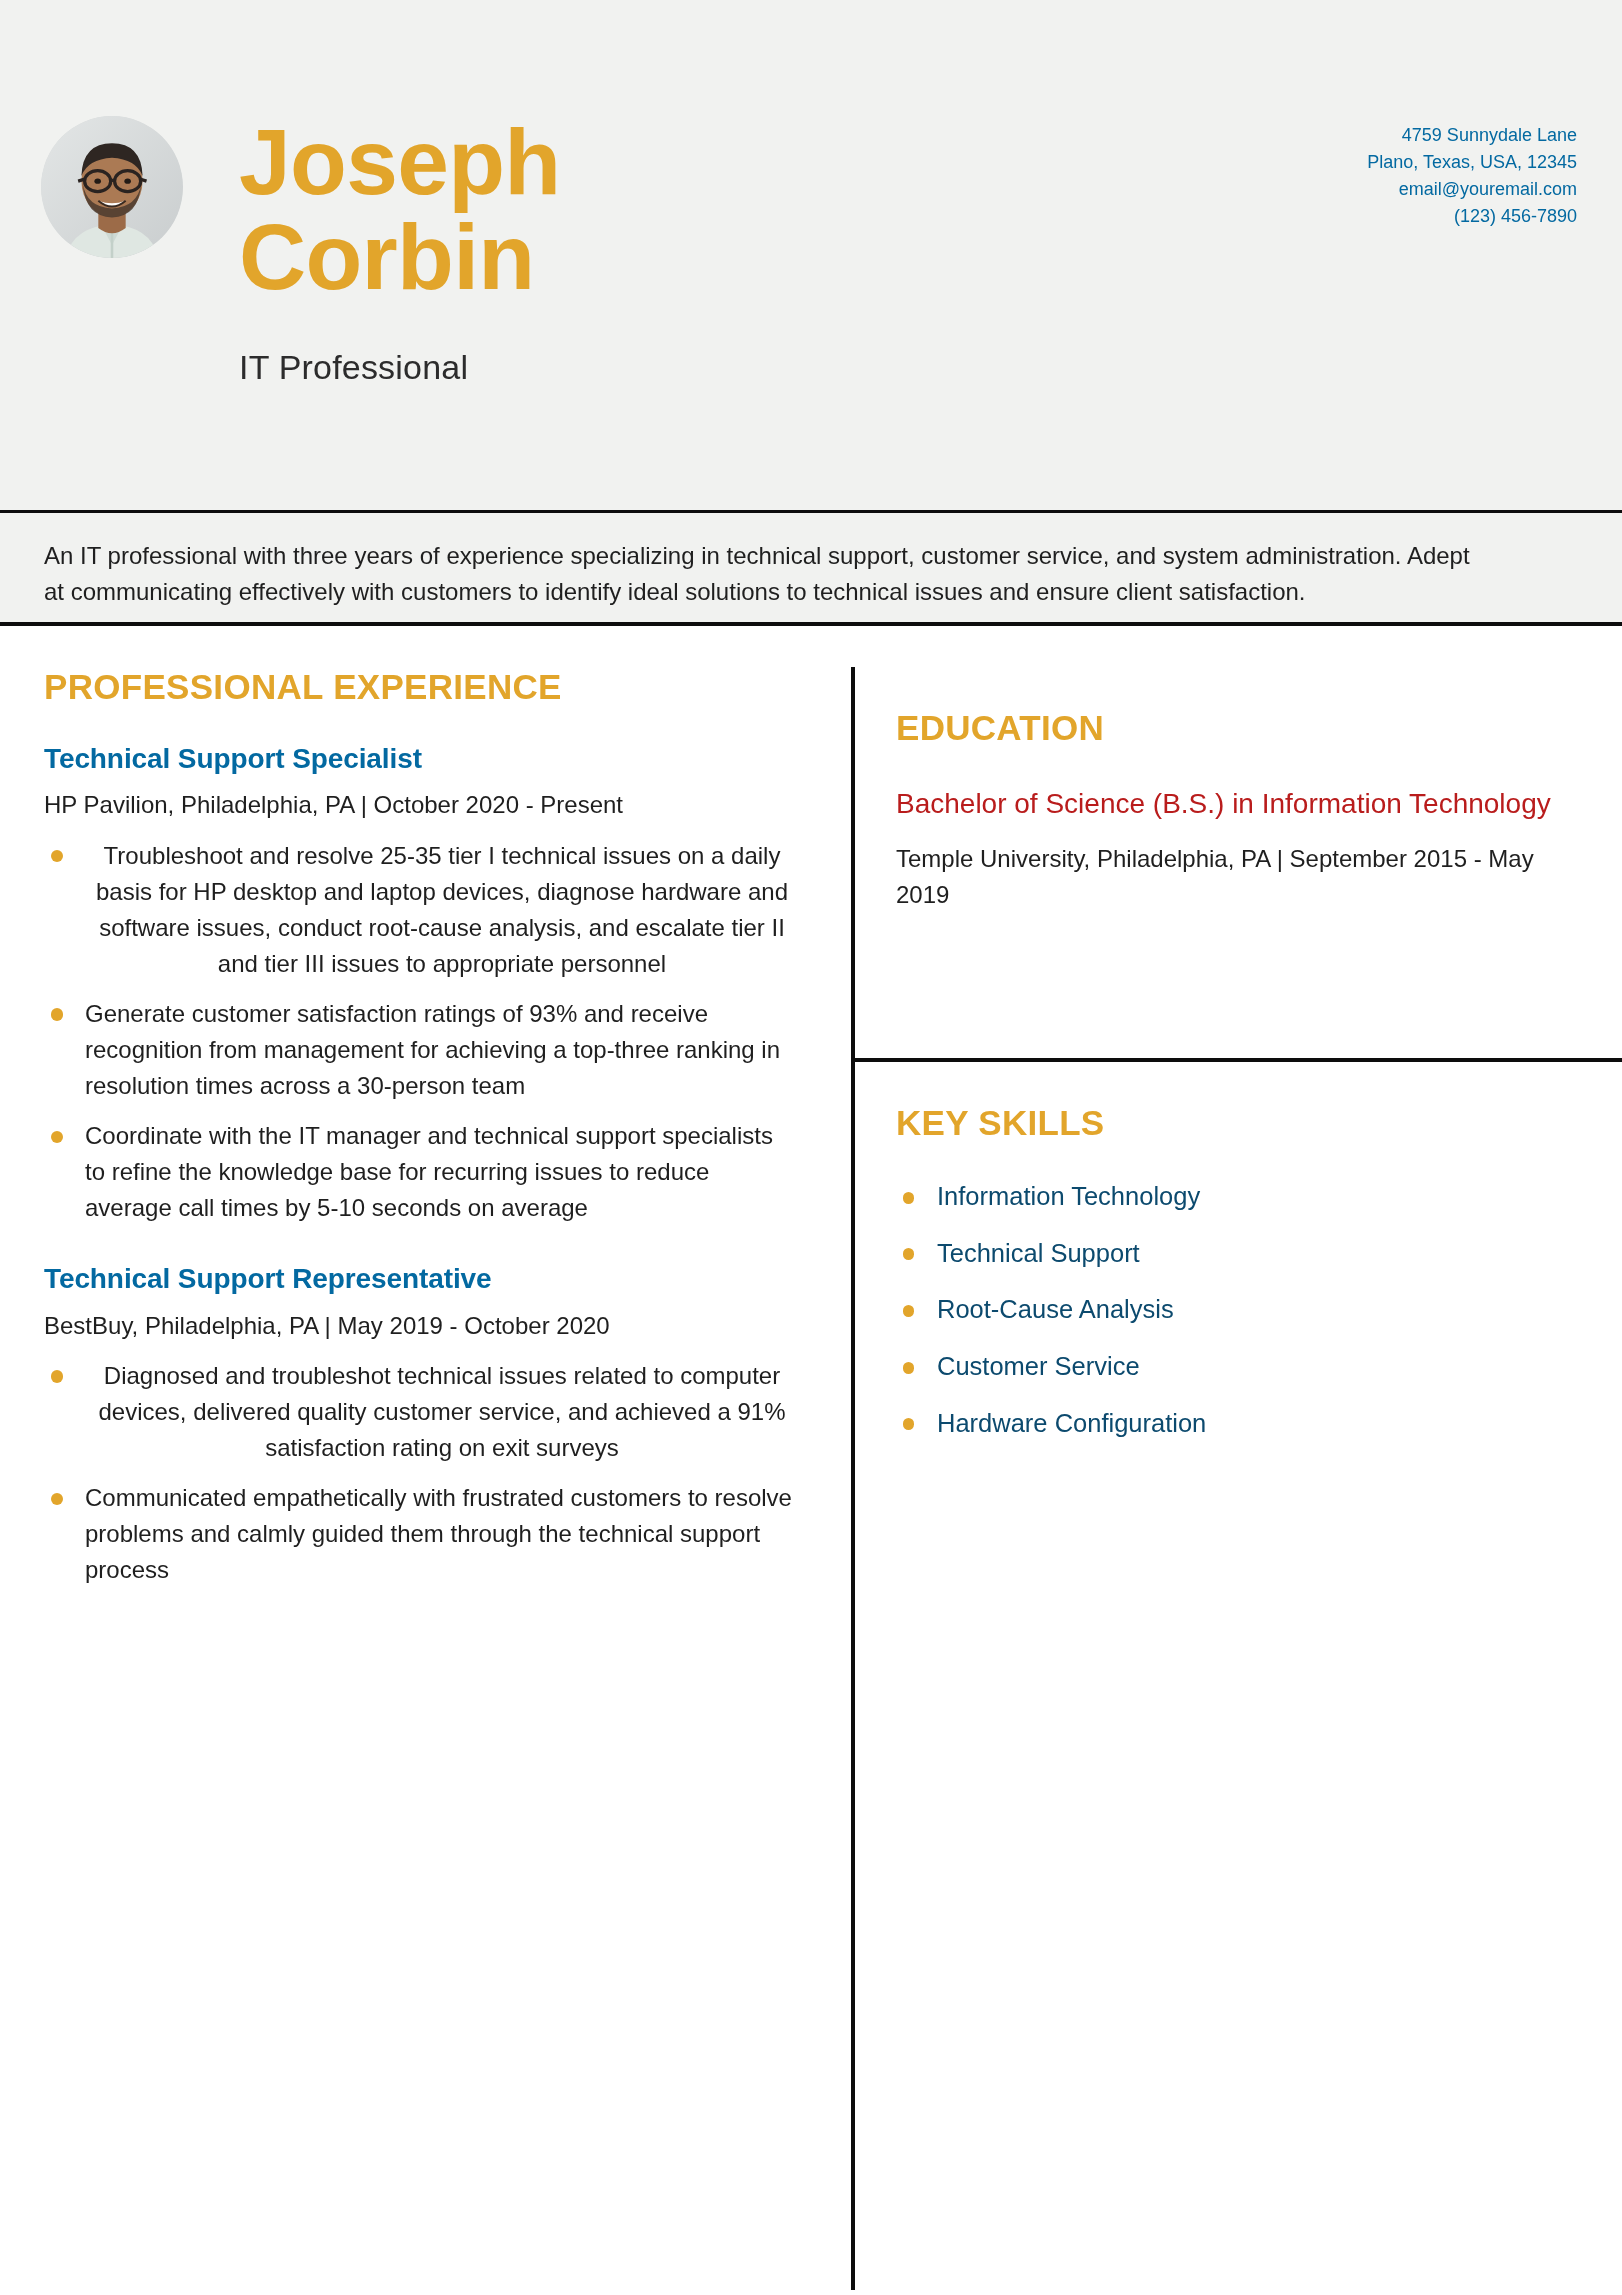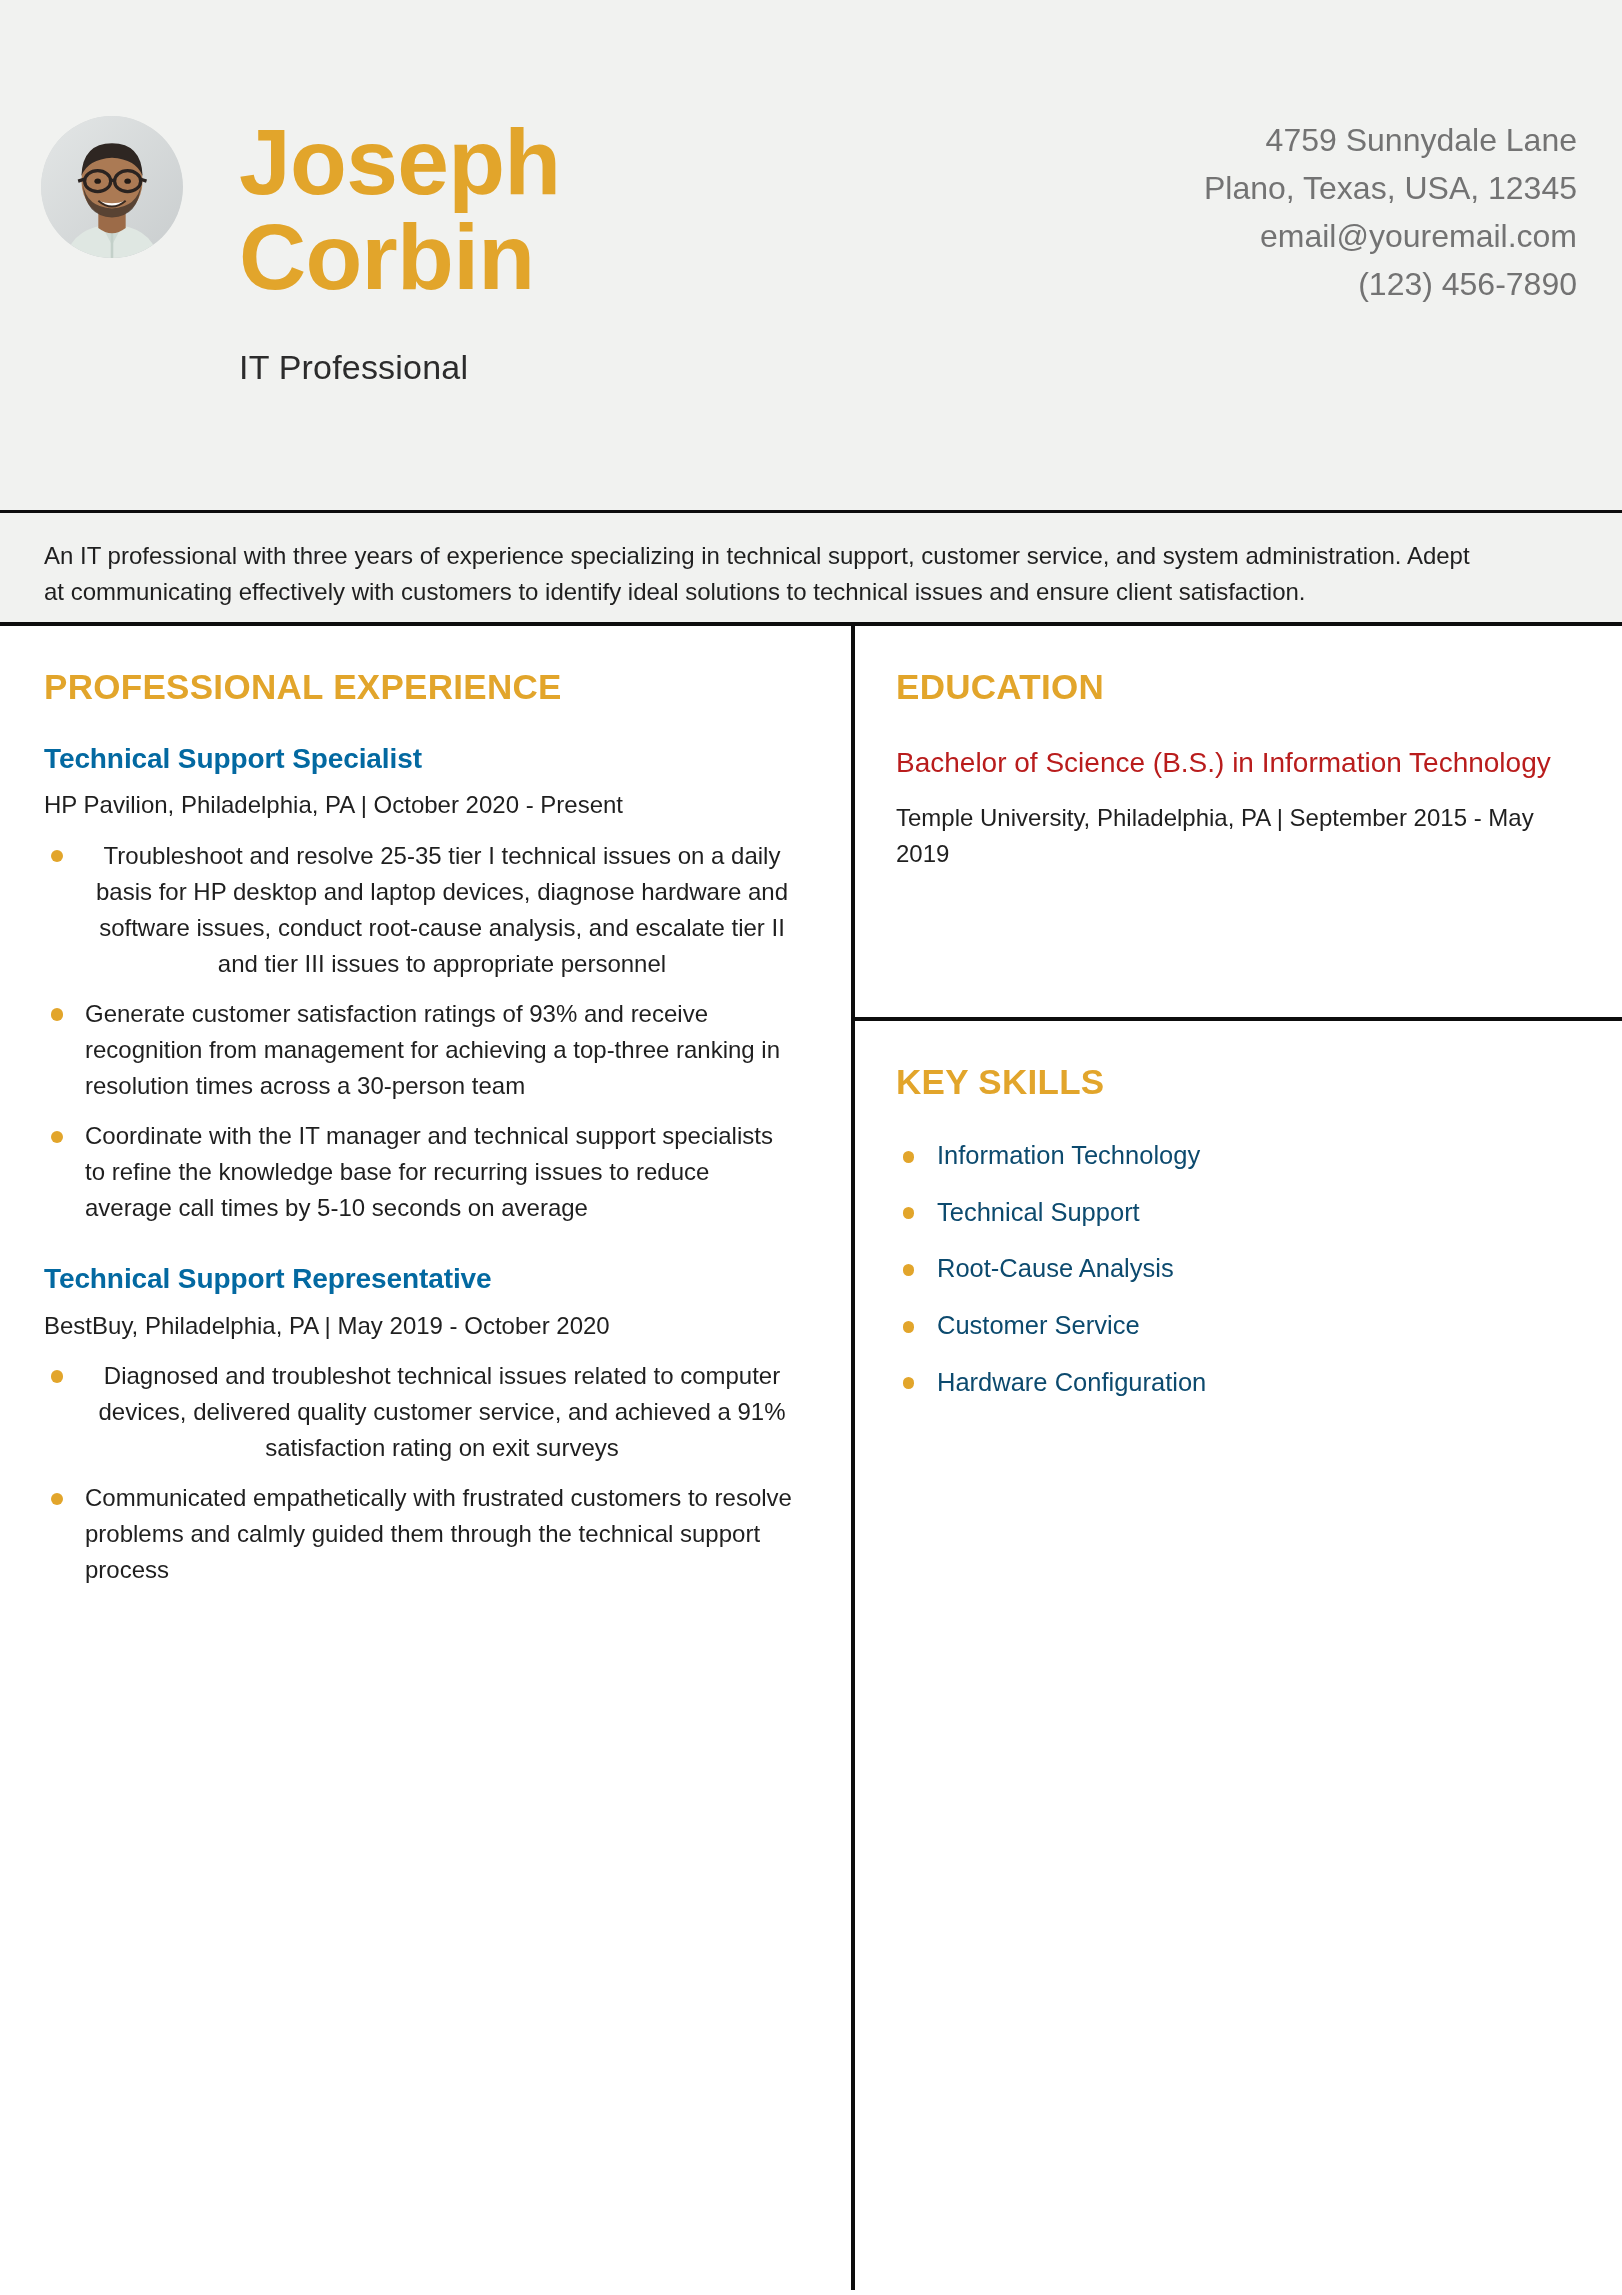--- a/index.html
+++ b/index.html
@@ -67,25 +67,25 @@
   .job-title {
     margin-top: 43px;
     font-size: 34px;
     font-weight: 300;
     color: #2c2c2c;
     letter-spacing: 0.2px;
   }
 
   .contact-block {
     position: absolute;
-    top: 116px;
+    top: 122px;
     right: 46px;
     text-align: right;
-    color: #737373;
-    font-size: 32px;
+    color: #0369a1;
+    font-size: 18px;
     font-weight: 300;
     line-height: 1.50;
   }
 
   .contact-line { display: block; white-space: nowrap; }
 
   
   .summary-band {
     position: relative;
     width: 100%;
@@ -115,20 +115,21 @@
   .col-left {
     width: 851px;
     padding: 41px 52px 0 44px;
     position: relative;
   }
 
   .col-right {
     flex: 1;
     position: relative;
     border-left: 4.6px solid #0d0d0d;
+    margin-top: 41px;
   }
 
   .section-title {
     font-size: 35px;
     font-weight: 700;
     color: #e2a52b;
     letter-spacing: 0.3px;
     text-transform: uppercase;
   }
 

